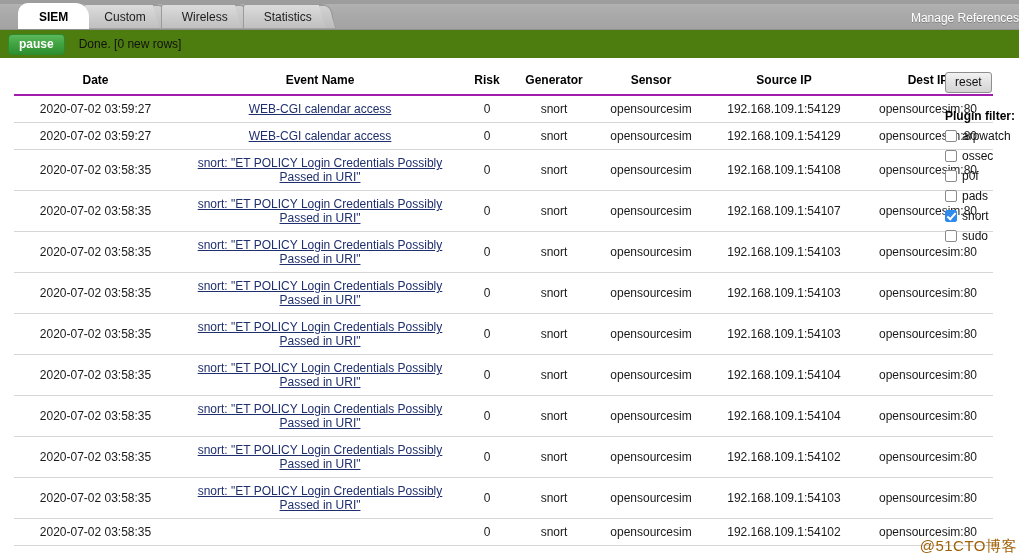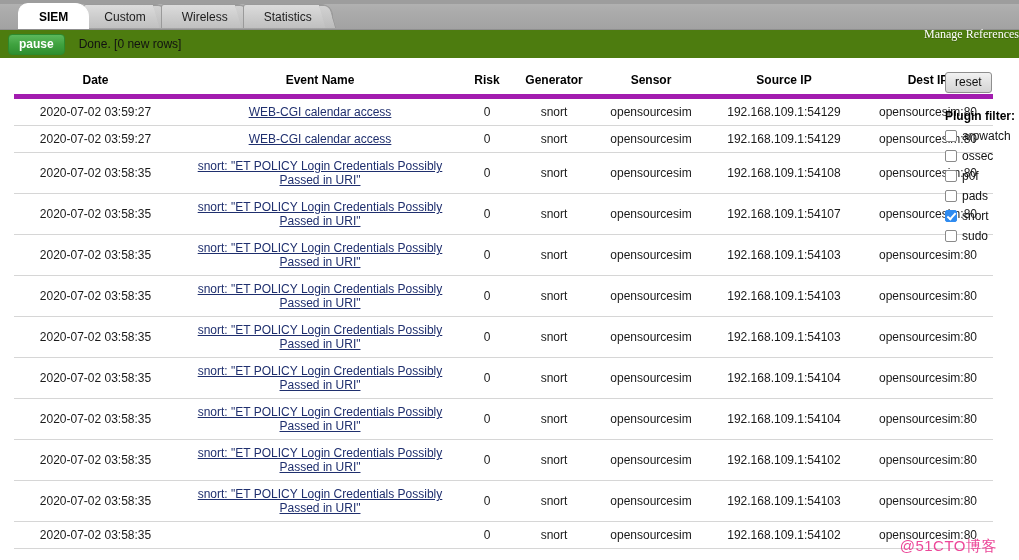--- a/index.html
+++ b/index.html
@@ -70,28 +70,27 @@
     background: linear-gradient(to bottom, #d2d2d2, #bcbcbc);
     transform: skewX(16deg);
     border-right: 1px solid #9a9a9a;
     border-top: 1px solid #9a9a9a;
     border-radius: 0 6px 0 0;
     z-index: -1;
   }
   .manage-ref {
     position: absolute;
     right: 0px;
-    top: 27px;
+    top: 11px;
     font-size: 12px;
     color: #ffffff;
     font-weight: normal;
     text-shadow: 0 1px 0 rgba(0,0,0,0.25);
     white-space: nowrap;
     cursor: pointer;
-    font-family: Liberation Serif, serif;
   }
 
   
   .statusbar {
     height: 28px;
     display: flex;
     align-items: center;
     padding-left: 8px;
     background: #4d7c0f;
   }
@@ -129,21 +128,21 @@
     width: 923px;
     border-collapse: collapse;
     table-layout: fixed;
   }
   table.events th {
     font-size: 12px;
     font-weight: bold;
     color: #000000;
     text-align: center;
     padding: 5px 4px 7px 4px;
-    border-bottom: 5px solid #a21caf;
+    border-bottom: 2px solid #a21caf;
     vertical-align: bottom;
   }
   th.th-date { text-align: left; width: 155px; padding-left: 2px; }
   th.th-event { text-align: left; width: 278px; color: #9a9a9a; font-weight: bold; }
   th.th-risk { width: 40px; }
   th.th-gen  { width: 78px; }
   th.th-sensor { width: 100px; }
   th.th-src  { width: 150px; }
   th.th-dst  { width: 122px; }
 
@@ -221,24 +220,24 @@
     width: 3px;
     height: 7px;
     border: solid #ffffff;
     border-width: 0 2px 2px 0;
     transform: rotate(42deg);
   }
   .filter-label { font-size: 12px; color: #111111; }
 
   .watermark {
     position: absolute;
-    right: 22px;
+    right: 2px;
     bottom: 4px;
     font-size: 15px;
-    color: #ec4899;
+    color: #a16207;
     letter-spacing: 0.5px;
     white-space: nowrap;
     pointer-events: none;
   }
 </style>
 </head>
 <body>
 
 <div class="tabbar">
   <div id="tabs-host" style="display:flex; align-items:center;">

